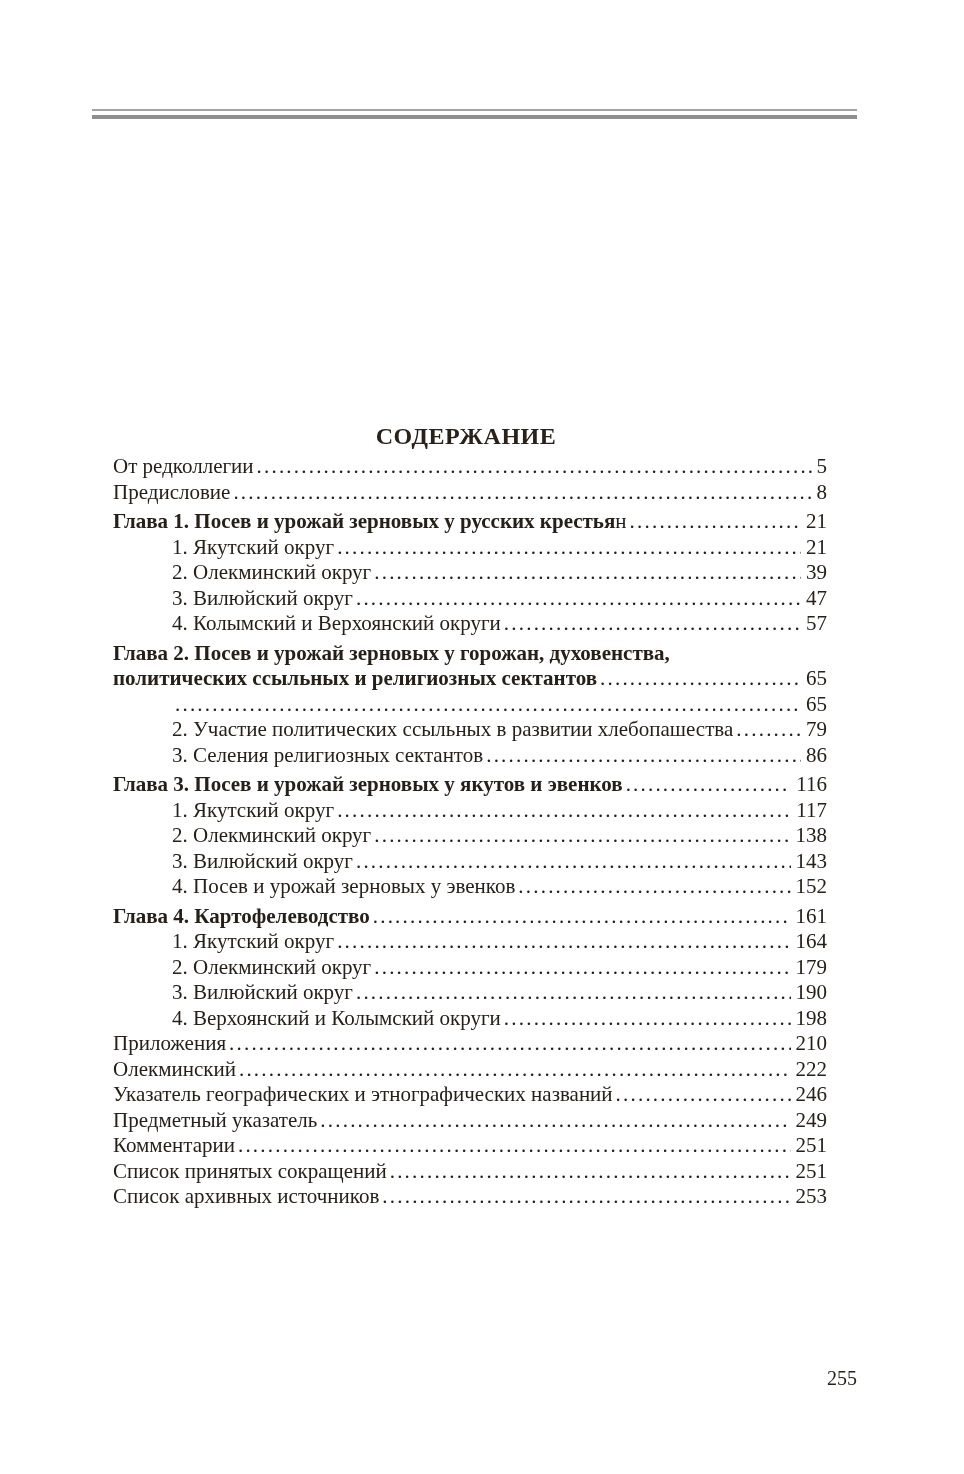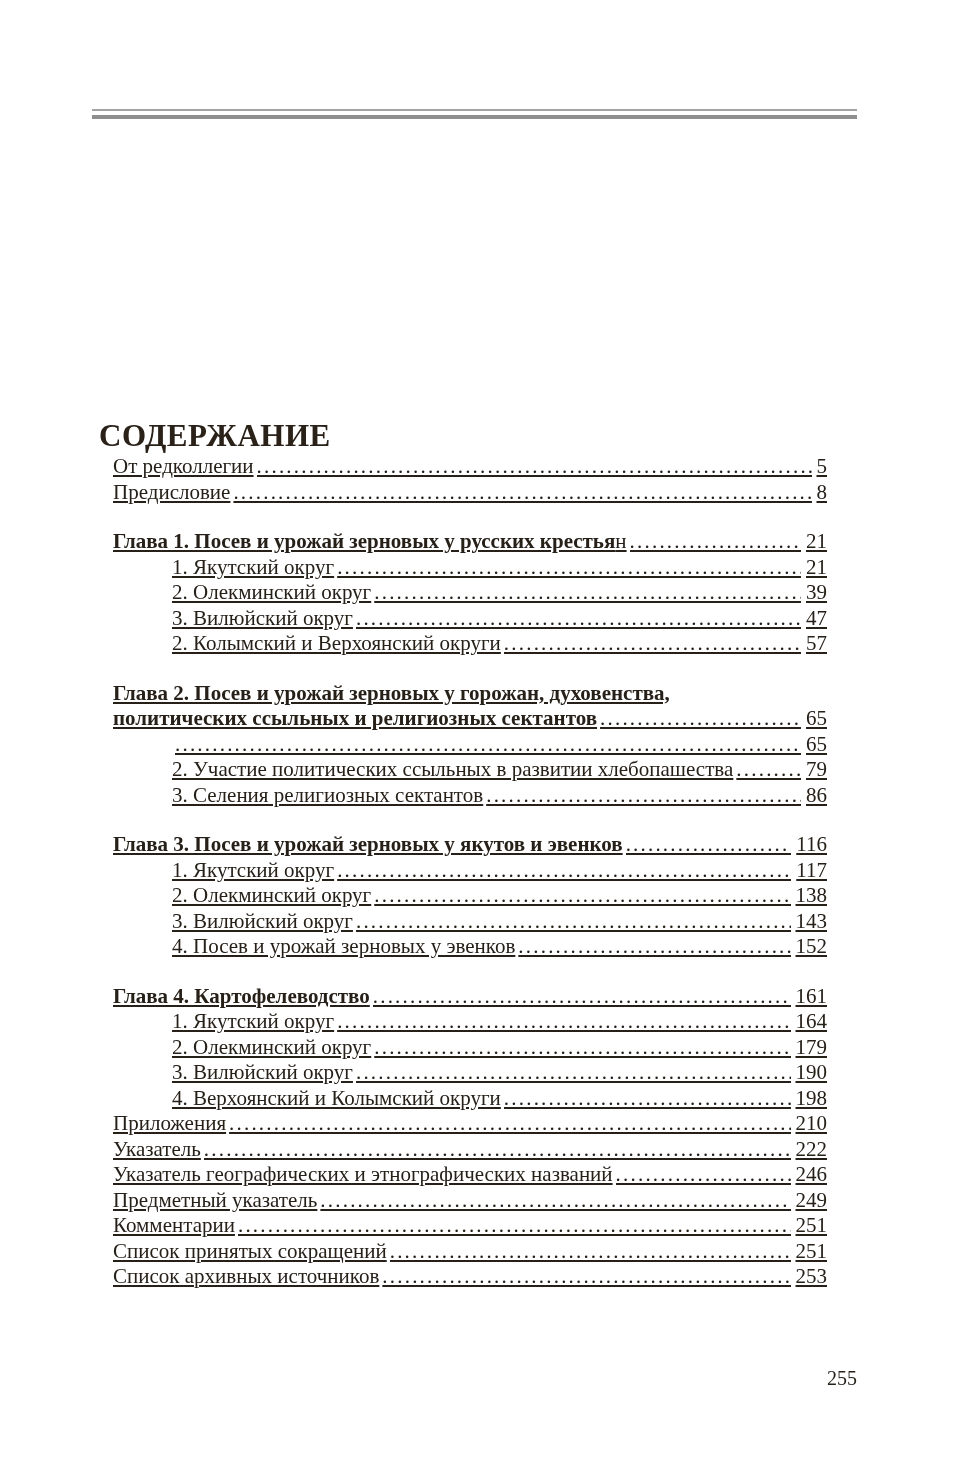--- a/index.html
+++ b/index.html
@@ -16,47 +16,46 @@
     position: absolute;
     left: 92px;
     top: 109px;
     width: 765px;
   }
   .rule-thin  { height: 2px; background: #a3a3a3; }
   .rule-gap   { height: 4px; }
   .rule-thick { height: 4px; background: #8f8f8f; }
   .title {
     position: absolute;
-    left: 99px;
+    left: 109px;
     top: 419px;
     width: 714px;
     margin: 0;
-    text-align: left;
-    font-size: 31px;
+    text-align: center;
+    font-size: 24px;
     line-height: 34px;
     font-weight: 700;
     letter-spacing: 0.5px;
     color: #2a2118;
   }
   .toc {
     position: absolute;
     left: 113px;
     top: 454px;
     width: 714px;
     font-size: 21px;
   }
   .row {
     display: flex;
     align-items: flex-start;
     line-height: 25.5px;
     white-space: nowrap;
-    text-decoration: underline;
   }
   .row.indent { padding-left: 59px; }
-  .row.gap { margin-top: 24px; }
+  .row.gap { margin-top: 4px; }
   .label b { font-weight: 700; }
   .leader {
     flex: 1 1 auto;
     overflow: hidden;
     white-space: nowrap;
     margin-left: 3px;
     margin-right: 5px;
     min-width: 10px;
   }
   .leader::after {
@@ -109,21 +108,21 @@
     <span class="label"><b class="b"></b><span class="r">2. Олекминский округ</span></span>
     <span class="leader"></span>
     <span class="pagenum">39</span>
   </div>
       <div class="row indent">
     <span class="label"><b class="b"></b><span class="r">3. Вилюйский округ</span></span>
     <span class="leader"></span>
     <span class="pagenum">47</span>
   </div>
       <div class="row indent">
-    <span class="label"><b class="b"></b><span class="r">2. Колымский и Верхоянский округи</span></span>
+    <span class="label"><b class="b"></b><span class="r">4. Колымский и Верхоянский округи</span></span>
     <span class="leader"></span>
     <span class="pagenum">57</span>
   </div>
       <div class="row gap nopage">
     <span class="label"><b class="b">Глава 2. Посев и урожай зерновых у горожан, духовенства,</b><span class="r"></span></span>
 
   </div>
       <div class="row">
     <span class="label"><b class="b">политических ссыльных и религиозных сектантов</b><span class="r"></span></span>
     <span class="leader"></span>
@@ -192,21 +191,21 @@
     <span class="label"><b class="b"></b><span class="r">4. Верхоянский и Колымский округи</span></span>
     <span class="leader"></span>
     <span class="pagenum">198</span>
   </div>
       <div class="row">
     <span class="label"><b class="b"></b><span class="r">Приложения</span></span>
     <span class="leader"></span>
     <span class="pagenum">210</span>
   </div>
       <div class="row">
-    <span class="label"><b class="b"></b><span class="r">Указатель</span></span>
+    <span class="label"><b class="b"></b><span class="r">Олекминский</span></span>
     <span class="leader"></span>
     <span class="pagenum">222</span>
   </div>
       <div class="row">
     <span class="label"><b class="b"></b><span class="r">Указатель географических и этнографических названий</span></span>
     <span class="leader"></span>
     <span class="pagenum">246</span>
   </div>
       <div class="row">
     <span class="label"><b class="b"></b><span class="r">Предметный указатель</span></span>

